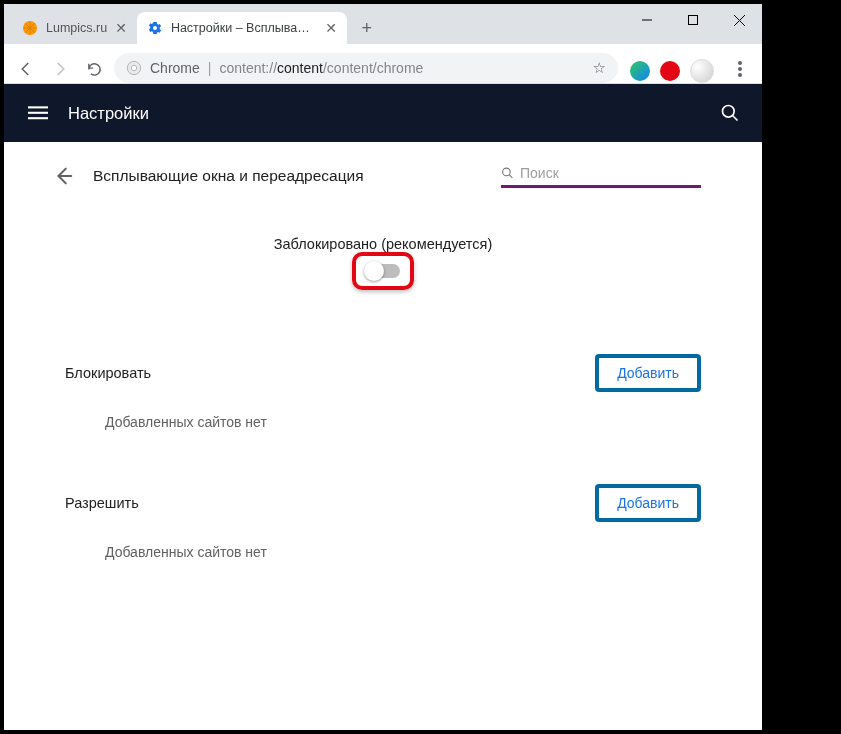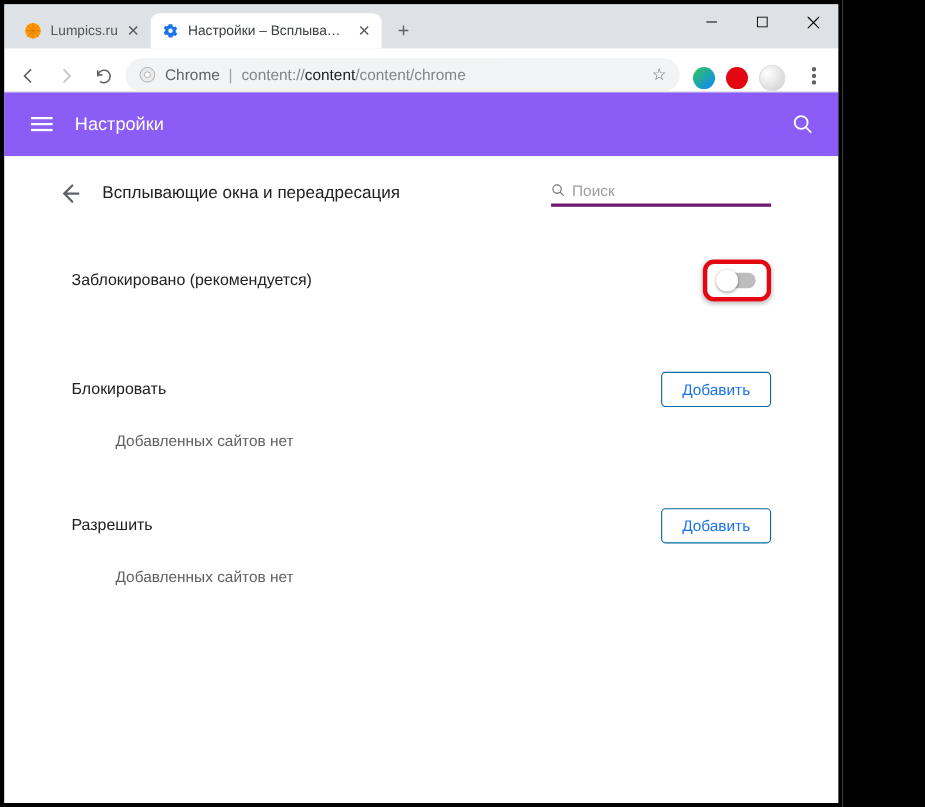--- a/index.html
+++ b/index.html
@@ -27,21 +27,21 @@
   .omni-sep { color: #9aa0a6; }
   .omni-url-bold { color: #202124; }
   .omni-url-dim { color: #80868b; }
   .star { color: #5f6368; font-size: 15px; }
   .ext-icons { display: flex; align-items: center; gap: 10px; padding: 0 6px; }
   .ext-icon { width: 20px; height: 20px; border-radius: 50%; }
   .avatar { width: 24px; height: 24px; border-radius: 50%; background: radial-gradient(circle at 30% 30%, #fff, #ccc); border: 1px solid #ddd; }
   .kebab { width: 28px; height: 28px; display: flex; align-items: center; justify-content: center; color: #5f6368; cursor: pointer; }
 
   
-  .app-header { height: 58px; background: #8b5cf6; color: #fff; display: flex; align-items: center; padding: 0 22px; }
+  .app-header { height: 58px; background: #0f172a; color: #fff; display: flex; align-items: center; padding: 0 22px; }
   .hamburger { width: 24px; height: 24px; cursor: pointer; display: flex; align-items: center; justify-content: center; }
   .app-title { font-size: 16.5px; font-weight: 500; margin-left: 18px; }
   .header-search { margin-left: auto; cursor: pointer; }
 
   
   .content-wrap { flex: 1; background: #fff; display: flex; justify-content: center; overflow: hidden; }
   .panel { width: 680px; padding: 22px 0; position: relative; }
   .panel-header { display: flex; align-items: center; padding: 0 22px 16px 8px; gap: 18px; }
   .back-arrow { color: #5f6368; cursor: pointer; width: 24px; height: 24px; display: flex; align-items: center; justify-content: center; }
   .panel-title { font-size: 15.5px; font-weight: 400; color: #212121; flex: 1; }
@@ -50,21 +50,21 @@
   .search-input::placeholder { color: #9e9e9e; }
 
   .row { display: flex; align-items: center; justify-content: space-between; padding: 18px 22px; }
   .row-label { font-size: 14.5px; color: #212121; }
   .row-sublabel { font-size: 14px; color: #616161; padding: 4px 22px 8px 62px; }
 
   .toggle-emph { border: 4px solid #e30613; border-radius: 10px; padding: 8px 10px; display: flex; align-items: center; box-shadow: 0 2px 4px rgba(0,0,0,.25); }
   .toggle { width: 34px; height: 14px; background: #bdbdbd; border-radius: 7px; position: relative; cursor: pointer; }
   .toggle-knob { width: 20px; height: 20px; background: #fff; border-radius: 50%; box-shadow: 0 1px 3px rgba(0,0,0,.4); position: absolute; top: -3px; left: -2px; }
 
-  .add-btn { border: 1px solid #0369a1; background: #fff; color: #1a73e8; font-size: 14px; padding: 7px 18px; border-radius: 4px; cursor: pointer; }
+  .add-btn { border: 4px solid #0369a1; background: #fff; color: #1a73e8; font-size: 14px; padding: 7px 18px; border-radius: 4px; cursor: pointer; }
 
   .section-gap { height: 28px; }
 
   svg { display: block; }
 </style>
 </head>
 <body>
 
 <div class="window">
 
@@ -191,21 +191,21 @@
         <div class="panel-title">Всплывающие окна и переадресация</div>
         <div class="search-wrap">
           <svg width="16" height="16" viewBox="0 0 24 24" fill="none" stroke="#757575" stroke-width="2">
               <circle cx="10" cy="10" r="7"></circle>
               <line x1="21" y1="21" x2="15" y2="15"></line>
             </svg>
           <input class="search-input" placeholder="Поиск" style="">
         </div>
       </div>
 
-      <div class="row" style="padding-top:32px;">
+      <div class="row" style="padding-top:32px;flex-direction:column;">
         <div class="row-label">Заблокировано (рекомендуется)</div>
         <div class="toggle-emph">
           <div class="toggle">
             <div class="toggle-knob"></div>
           </div>
         </div>
       </div>
 
       <div class="section-gap"></div>
 

